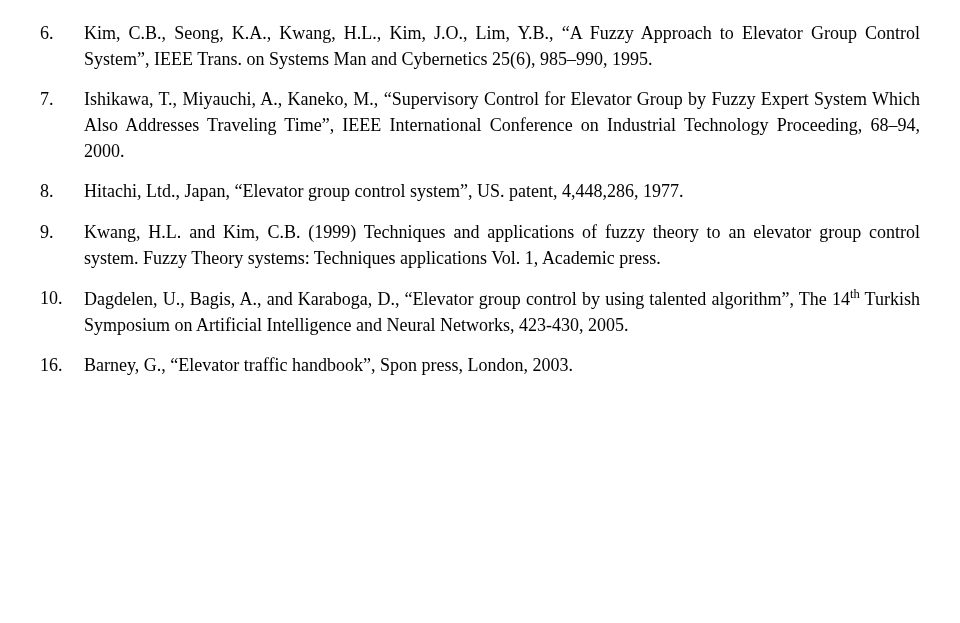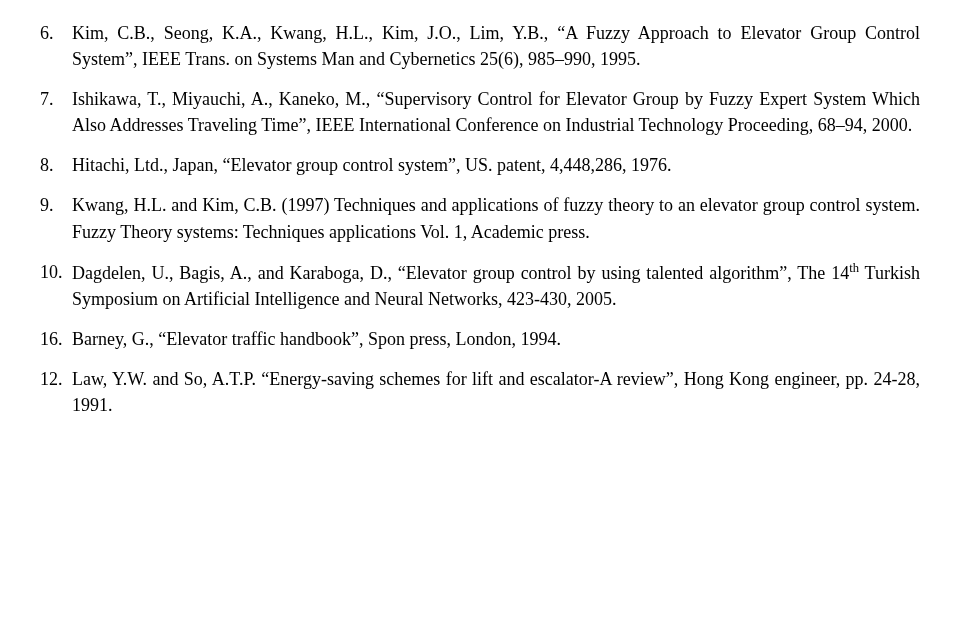--- a/index.html
+++ b/index.html
@@ -30,20 +30,21 @@
     }
 
     .ref-number {
       min-width: 32px;
       flex-shrink: 0;
     }
 
     .ref-text {
       flex: 1;
       text-align: justify;
+      margin-left: 12px;
     }
 
     sup {
       font-size: 0.7em;
       vertical-align: super;
     }
   </style>
 </head>
 <body>
 
@@ -54,37 +55,33 @@
     <span class="ref-text">Kim, C.B., Seong, K.A., Kwang, H.L., Kim, J.O., Lim, Y.B., “A Fuzzy Approach to Elevator Group Control System”, IEEE Trans. on Systems Man and Cybernetics 25(6), 985–990, 1995.</span>
   </div>
 
   <div class="reference-item">
     <span class="ref-number">7.</span>
     <span class="ref-text">Ishikawa, T., Miyauchi, A., Kaneko, M., “Supervisory Control for Elevator Group by Fuzzy Expert System Which Also Addresses Traveling Time”, IEEE International Conference on Industrial Technology Proceeding, 68–94, 2000.</span>
   </div>
 
   <div class="reference-item">
     <span class="ref-number">8.</span>
-    <span class="ref-text">Hitachi, Ltd., Japan, “Elevator group control system”, US. patent, 4,448,286, 1976.</span>
+    <span class="ref-text">Hitachi, Ltd., Japan, “Elevator group control system”, US. patent, 4,448,286, 1977.</span>
   </div>
 
   <div class="reference-item">
     <span class="ref-number">9.</span>
-    <span class="ref-text">Kwang, H.L. and Kim, C.B. (1997) Techniques and applications of fuzzy theory to an elevator group control system. Fuzzy Theory systems: Techniques applications Vol. 1, Academic press.</span>
+    <span class="ref-text">Kwang, H.L. and Kim, C.B. (1999) Techniques and applications of fuzzy theory to an elevator group control system. Fuzzy Theory systems: Techniques applications Vol. 1, Academic press.</span>
   </div>
 
   <div class="reference-item">
     <span class="ref-number">10.</span>
     <span class="ref-text">Dagdelen, U., Bagis, A., and Karaboga, D., “Elevator group control by using talented algorithm”, The 14<sup>th</sup> Turkish Symposium on Artificial Intelligence and Neural Networks, 423-430, 2005.</span>
   </div>
 
   <div class="reference-item">
     <span class="ref-number">16.</span>
-    <span class="ref-text">Barney, G., “Elevator traffic handbook”, Spon press, London, 1994.</span>
+    <span class="ref-text">Barney, G., “Elevator traffic handbook”, Spon press, London, 2003.</span>
   </div>
 
-  <div class="reference-item">
-    <span class="ref-number">12.</span>
-    <span class="ref-text">Law, Y.W. and So, A.T.P. “Energy-saving schemes for lift and escalator-A review”, Hong Kong engineer, pp. 24-28, 1991.</span>
-  </div>
 
 
 </div>
 
 </body></html>

